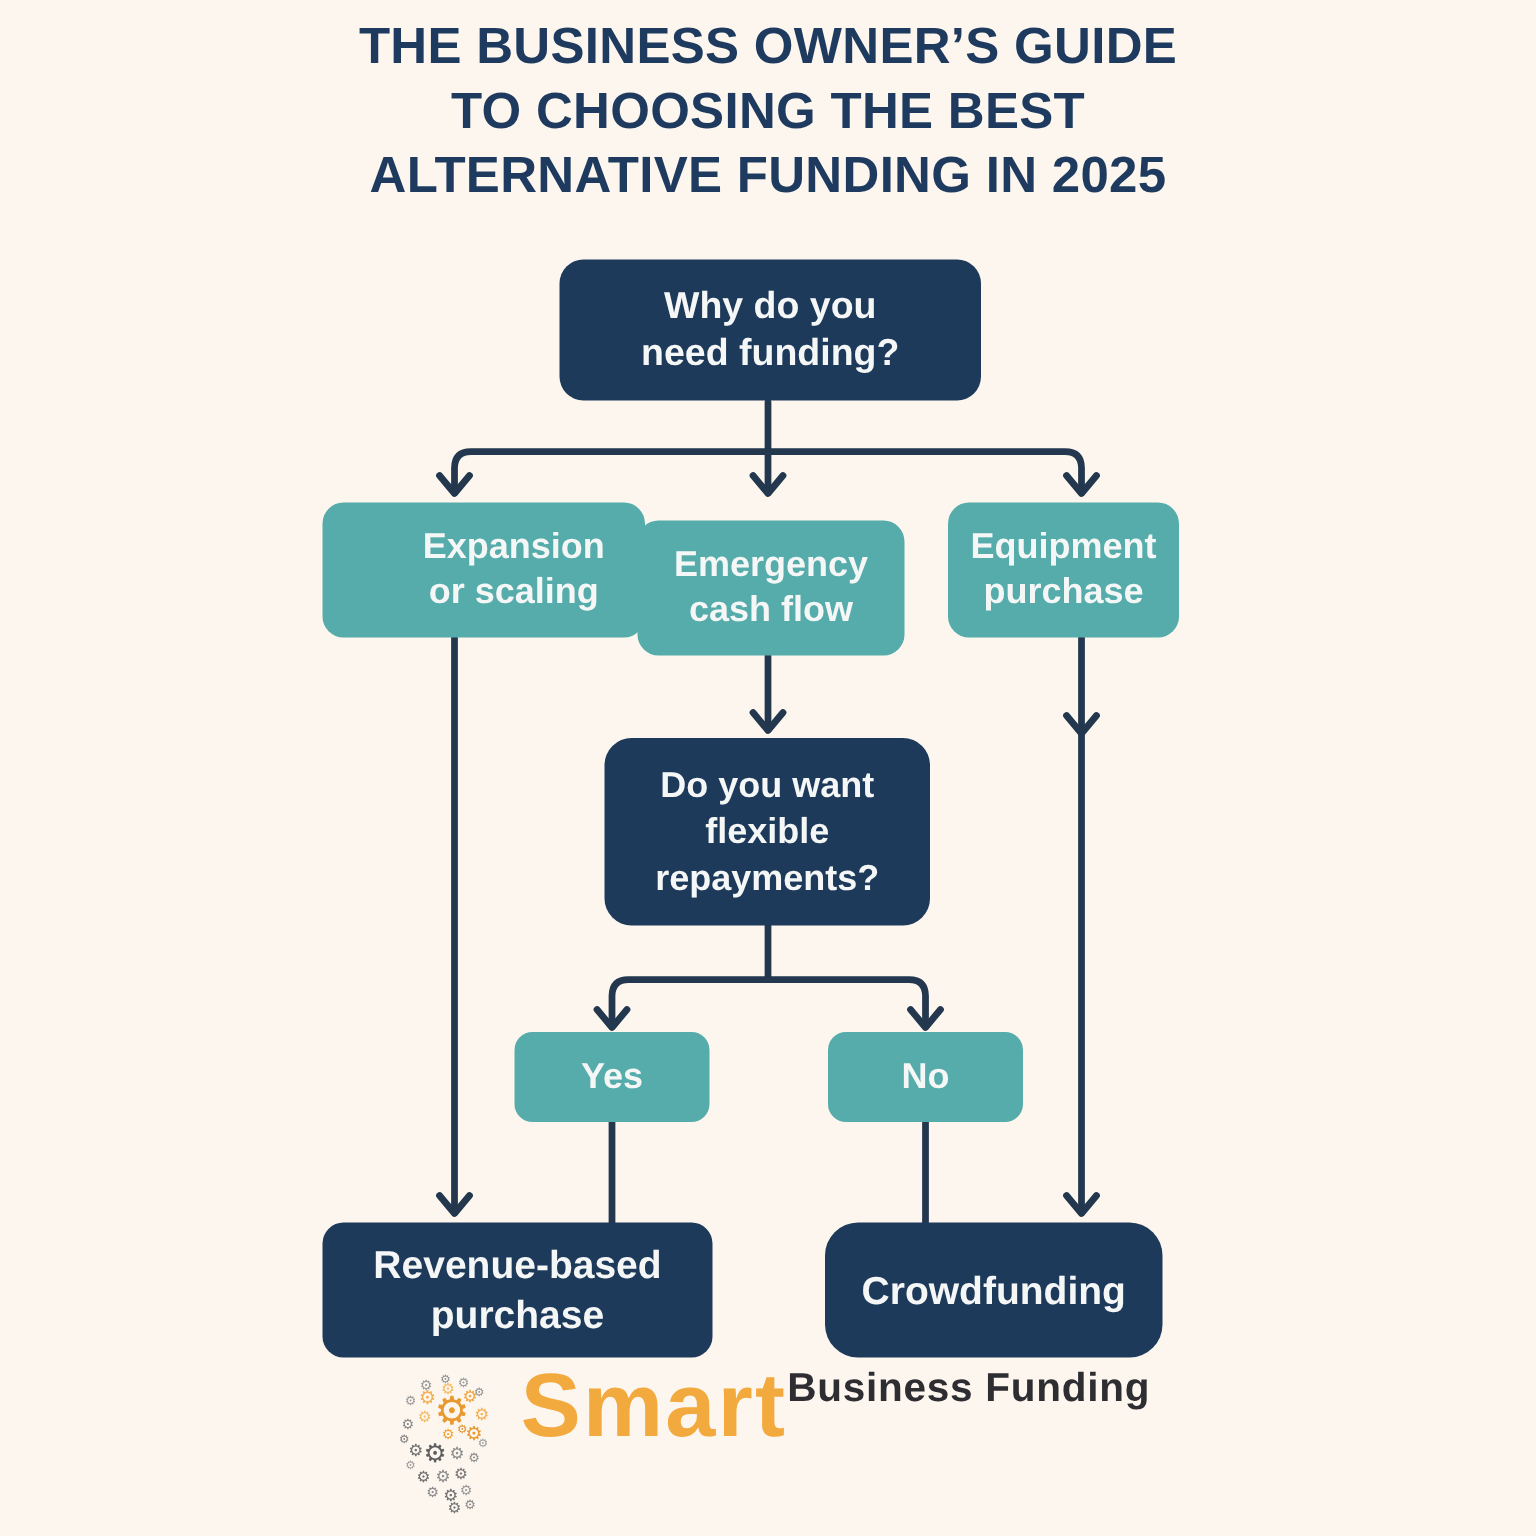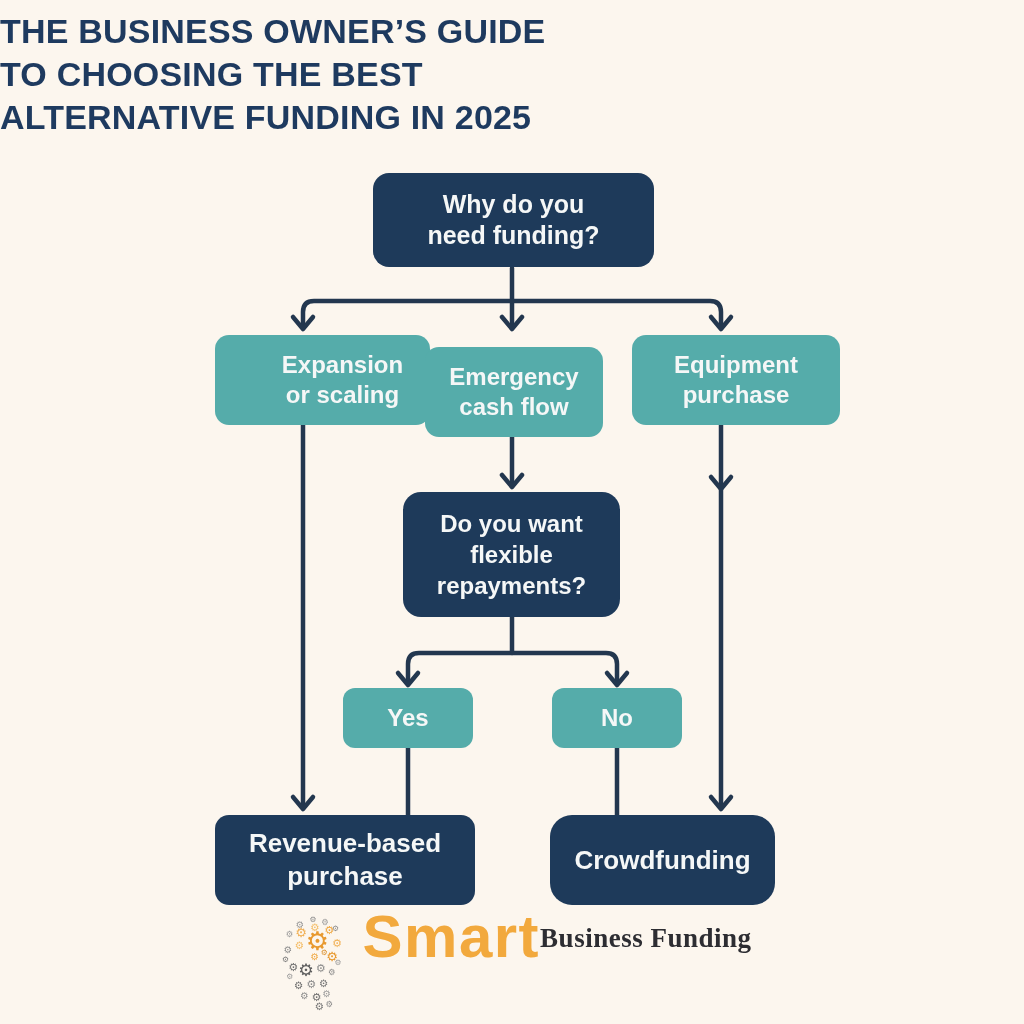--- a/index.html
+++ b/index.html
@@ -15,21 +15,21 @@
   html,body{margin:0;padding:0;}
   body{font-family:"Liberation Sans", sans-serif;}
   .canvas{
     position:relative;
     width:1024px;height:1024px;
     background:var(--bg);
     overflow:hidden;
   }
   .title{
     position:absolute;top:10px;left:0;right:0;
-    text-align:left;
+    text-align:center;
     font-size:34px;line-height:43px;
     font-weight:800;
     letter-spacing:0.2px;
     color:var(--title);
     white-space:pre-line;
   }
   svg.connectors{
     position:absolute;left:0;top:0;
   }
   svg.connectors path{
@@ -45,21 +45,21 @@
     text-align:center;
     white-space:pre-line;
     font-weight:bold;
     color:var(--box-text);
   }
   .navy{background:var(--navy);}
   .teal{background:var(--teal);}
   .n-root{left:373px;top:173px;width:281px;height:94px;border-radius:16px;font-size:25px;line-height:31px;}
   .n-expansion{left:215px;top:335px;width:175px;height:90px;border-radius:14px;font-size:24px;line-height:30px;padding-left:40px;}
   .n-emergency{left:425px;top:335px;width:178px;height:90px;border-radius:14px;font-size:24px;line-height:30px;margin-top:12px;}
-  .n-equipment{left:632px;top:335px;width:208px;height:90px;border-radius:14px;font-size:24px;line-height:30px;}
+  .n-equipment{left:632px;top:335px;width:154px;height:90px;border-radius:14px;font-size:24px;line-height:30px;}
   .n-decision{left:403px;top:492px;width:217px;height:125px;border-radius:18px;font-size:24px;line-height:31px;}
   .n-yes{left:343px;top:688px;width:130px;height:60px;border-radius:12px;font-size:24px;}
   .n-no{left:552px;top:688px;width:130px;height:60px;border-radius:12px;font-size:24px;}
   .n-revenue{left:215px;top:815px;width:260px;height:90px;border-radius:14px;font-size:26px;line-height:33px;}
   .n-crowdfunding{left:550px;top:815px;width:225px;height:90px;border-radius:22px;font-size:26px;}
   .logo{
     position:absolute;left:0;right:0;top:906px;
     display:flex;justify-content:center;align-items:flex-start;
     gap:10px;
   }
@@ -69,22 +69,21 @@
     font-size:60px;line-height:62px;
     font-weight:bold;
     letter-spacing:1.5px;
     color:var(--brand-orange);
   }
   .tagline{
     font-size:27px;line-height:30px;
     font-weight:bold;
     letter-spacing:0.5px;
     color:var(--tagline-dark);
-    margin-top:17px;
-    font-family:Liberation Serif, serif;
+    margin-top:4px;
   }
   .gear{font-family:"DejaVu Sans", sans-serif;}
 </style>
 </head>
 <body>
 
 <div class="canvas">
 
   <div class="title">THE BUSINESS OWNER’S GUIDE
 TO CHOOSING THE BEST

